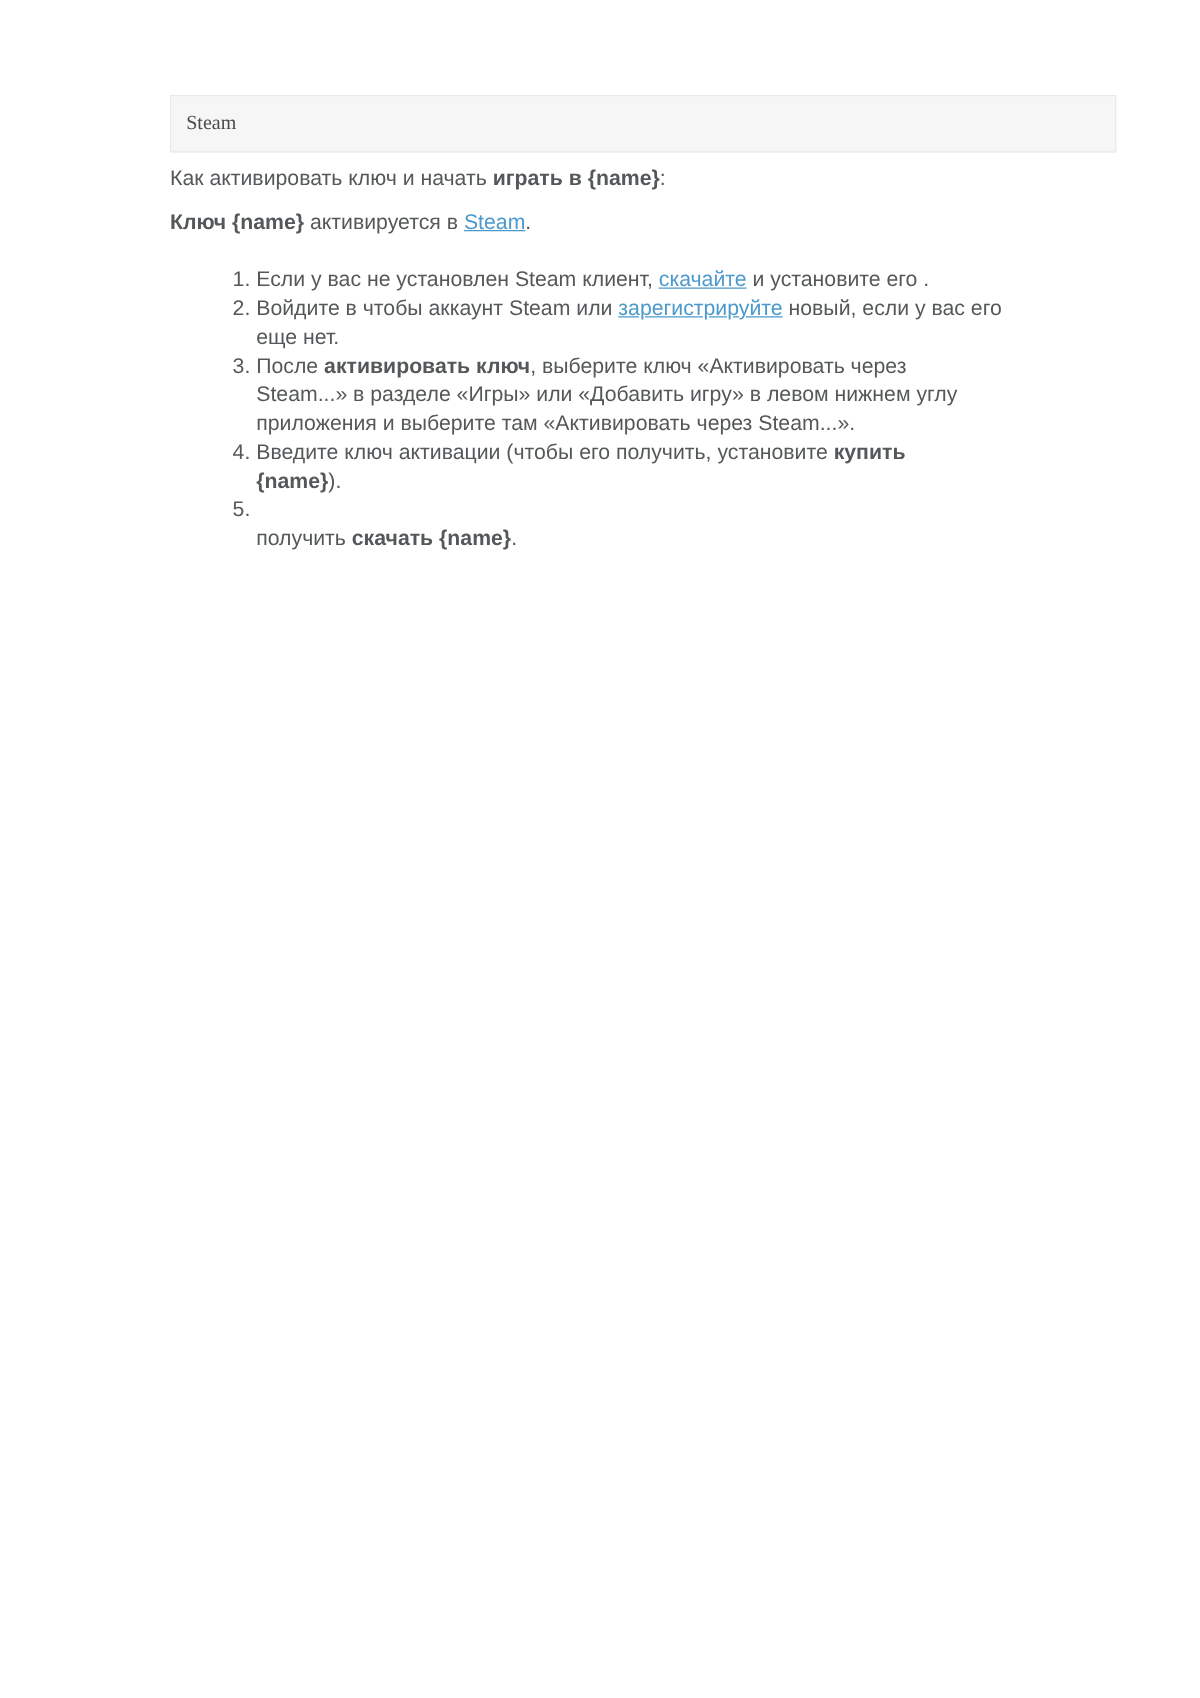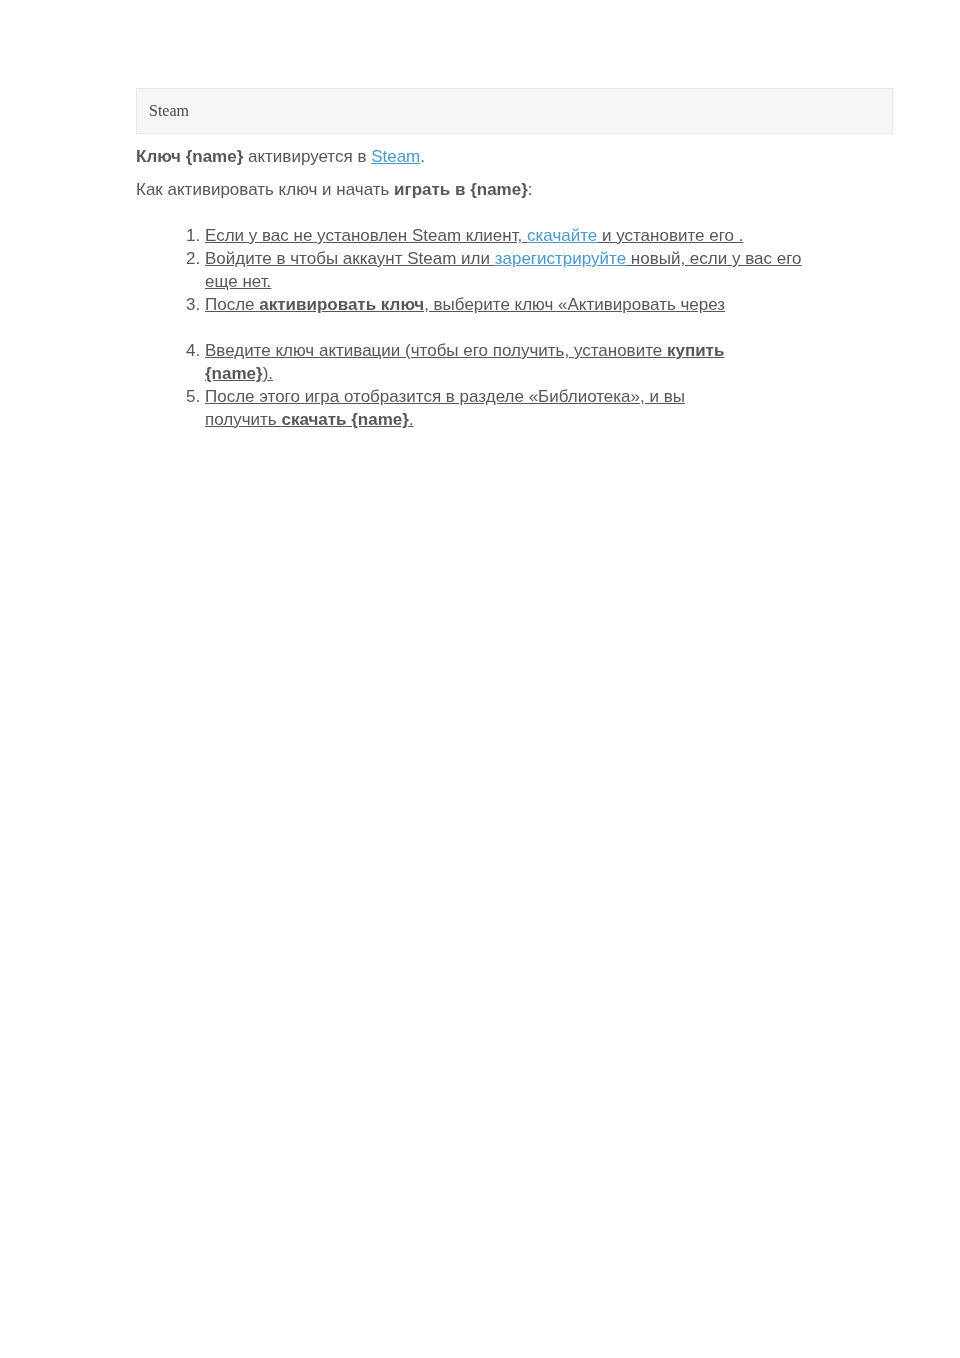--- a/index.html
+++ b/index.html
@@ -12,21 +12,21 @@
   *{box-sizing:border-box;}
   html,body{margin:0;padding:0;}
   body{
     width:960px;height:1358px;
     background:#ffffff;
     font-family:"Liberation Sans","DejaVu Sans",sans-serif;
     position:relative;
   }
   .article{
     position:absolute;
-    left:136px;top:88px;
+    left:136px;top:76px;
     width:757px;
     color:var(--text-color);
     font-size:17px;
   }
   .section-header{
     height:46px;
     background:var(--header-bg);
     border:1px solid var(--header-border);
     display:flex;
     align-items:center;
@@ -38,41 +38,40 @@
     font-size:16px;
     color:var(--header-text);
   }
   p.para{margin:0;line-height:24px;}
   p.para-intro{margin-top:11px;}
   p.para-howto{margin-top:9px;}
   ol.steps{
     margin:22px 0 0 0;
     padding:0 0 0 69px;
     line-height:23px;
-    text-decoration:underline;
   }
   ol.steps li{margin:0;padding:0;}
   a.link{
     color:var(--link-color);
     text-decoration:underline;
     cursor:pointer;
   }
   b{font-weight:bold;}
 </style>
 </head>
 <body>
 
 <div class="article">
   <div class="section-header">
     <span class="title">Steam</span>
   </div>
 
+  <p class="para para-howto"><span>Как активировать ключ и начать </span><b>играть в {name}</b><span>:</span></p>
   <p class="para para-intro"><b>Ключ {name}</b><span> активируется в </span><a class="link" href="#">Steam</a><span>.</span></p>
-  <p class="para para-howto"><span>Как активировать ключ и начать </span><b>играть в {name}</b><span>:</span></p>
 
   <ol class="steps">
       <li><span>Если у вас не установлен Steam клиент, </span><a class="link" href="#">скачайте</a><span> и установите его .</span></li>
       <li><span>Войдите в чтобы аккаунт Steam или </span><a class="link" href="#">зарегистрируйте</a><span> новый, если у вас его</span><br><span>еще нет.</span></li>
-      <li><span>После </span><b>активировать ключ</b><span>, выберите ключ «Активировать через</span><br><br></li>
+      <li><span>После </span><b>активировать ключ</b><span>, выберите ключ «Активировать через</span><br><span>Steam...» в разделе «Игры» или «Добавить игру» в левом нижнем углу</span><br><span>приложения и выберите там «Активировать через Steam...».</span></li>
       <li><span>Введите ключ активации (чтобы его получить, установите </span><b>купить</b><br><b>{name}</b><span>).</span></li>
-      <li><span>После этого игра отобразится в разделе «Библиотека», и вы</span><br><span>получить </span><b>скачать {name}</b><span>.</span></li>
+      <li><br><span>получить </span><b>скачать {name}</b><span>.</span></li>
     </ol>
 </div>
 
 </body></html>

